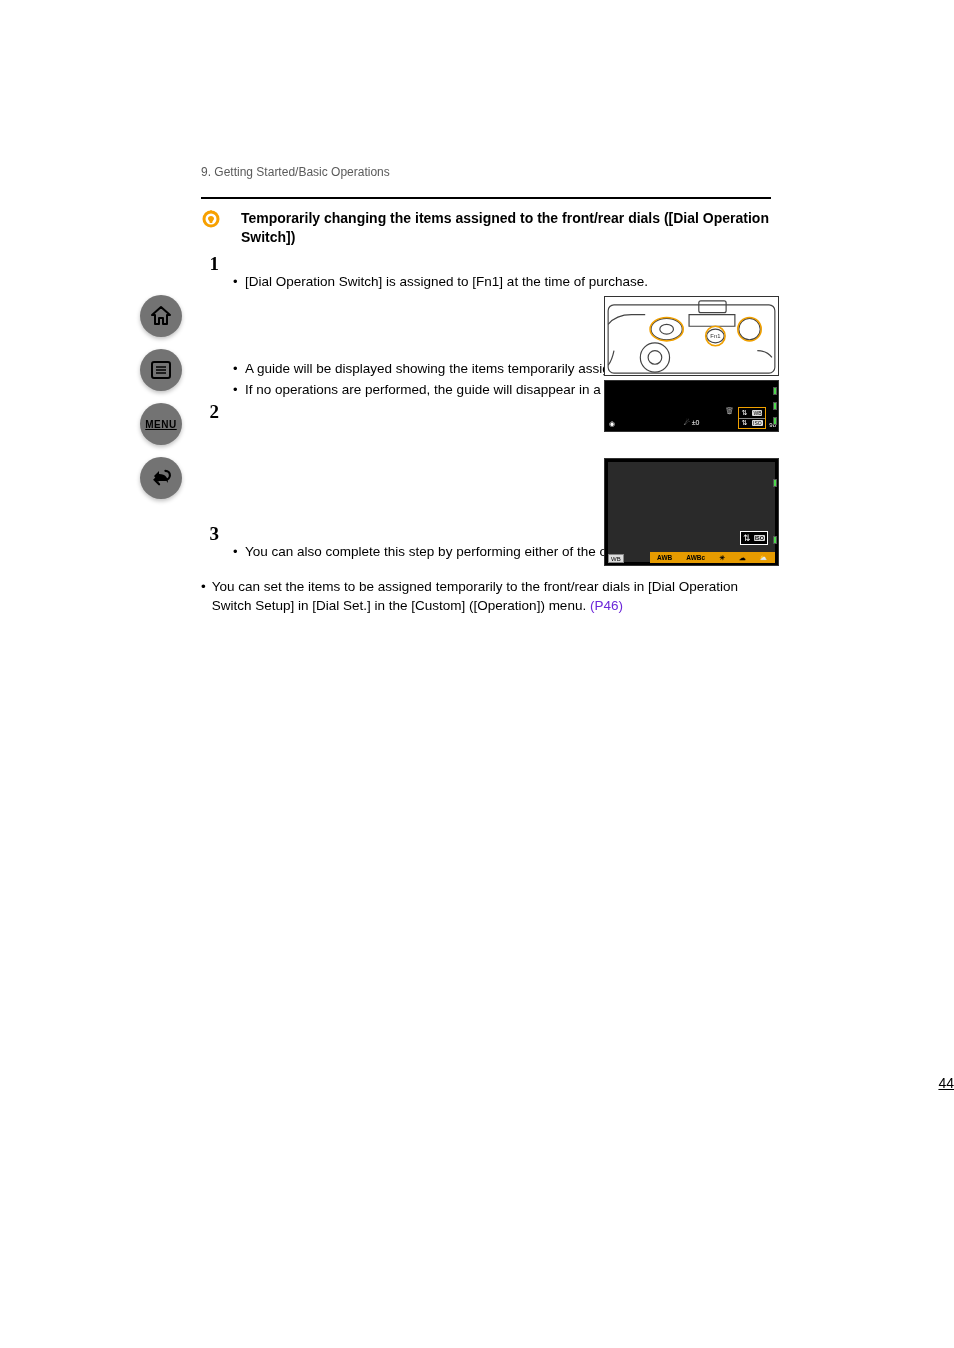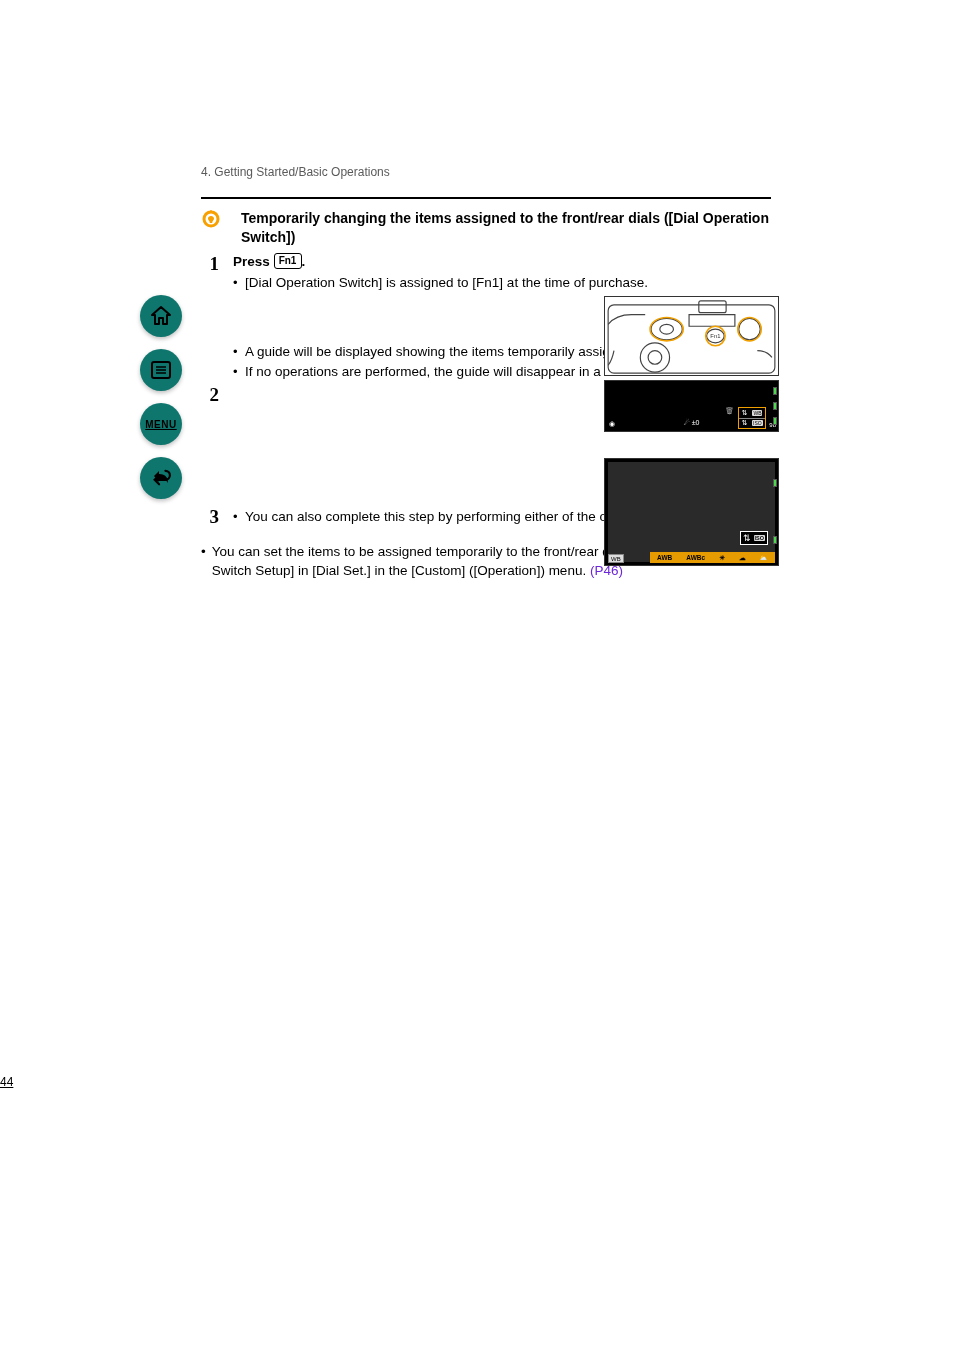--- a/index.html
+++ b/index.html
@@ -1,20 +1,20 @@
 <!DOCTYPE html>
 <html><head>
 <meta charset="utf-8">
 <style>
   * { box-sizing: border-box; margin: 0; padding: 0; }
   html, body { width: 954px; height: 1348px; background: #fff; font-family: Arial, Helvetica, sans-serif; color: #000; }
   .page { position: absolute; left: 123px; top: 165px; width: 700px; }
   .sidebar { position: absolute; left: 140px; top: 295px; width: 55px; }
   .nav-btn {
-    width: 42px; height: 42px; border-radius: 50%; background: #0f766e;
+    width: 42px; height: 42px; border-radius: 50%; background: #737373;
     box-shadow: 0 2px 4px rgba(0,0,0,0.25);
     display: flex; align-items: center; justify-content: center;
     margin-bottom: 12px; cursor: pointer;
   }
   .nav-btn svg { width: 24px; height: 24px; }
   .menu-text { font-size: 10px; font-weight: bold; text-decoration: underline; letter-spacing: 0.5px; }
 
   .header-line { font-size: 12px; color: #5a5a5a; padding-left: 78px; margin-bottom: 6px; }
   .hr { border: none; border-top: 2px solid #000; margin: 18px 0 10px 78px; width: 570px; }
 
@@ -25,21 +25,21 @@
     width: 20px; height: 20px; flex: 0 0 20px;
     display: inline-flex; align-items: center; justify-content: center;
   }
   .tip-icon svg { width: 20px; height: 20px; }
   .tip-title { font-weight: bold; font-size: 14px; line-height: 1.35; }
 
   .step { display: flex; align-items: flex-start; gap: 14px; margin-top: 6px; width: 570px;}
   .step-num { font-family: Georgia, 'Times New Roman', serif; font-size: 19px; font-weight: bold; width: 18px; text-align: right; flex: 0 0 18px; }
   .step-body { flex: 1; font-size: 13.5px; line-height: 1.4; }
   .step-title { font-weight: bold; }
-  .bullet-list { list-style: none; margin-top: 2px; }
+  .bullet-list { list-style: none; margin-top: 20px; }
   .bullet-list li { position: relative; padding-left: 12px; margin-bottom: 2px;}
   .bullet-list li::before { content: "•"; position: absolute; left: 0; font-size: 13px; }
   .dash-list { list-style: none; margin-left: 14px; margin-top: 2px;}
   .dash-list li::before { content: "– "; }
 
   .note-row { display: flex; align-items: flex-start; gap: 6px; margin-top: 14px; font-size: 13.5px; line-height: 1.4; width: 560px;}
   .note-bullet { flex: 0 0 auto; }
   .link { color: #6d28d9; margin-top: 8px; }
 
   .fn-badge {
@@ -70,21 +70,21 @@
   .illus-wrap-2 { position: absolute; left: 604px; top: 458px; width: 175px; }
   .illus-screen2 { width: 175px; height: 108px; border: 1.5px solid #333; background: #000; position: relative; }
   .screen2-inner { position:absolute; inset:3px; background:#2a2a2a; }
   .iso-box{ position:absolute; right:10px; bottom:20px; border:1.5px solid #fff; background:#000; padding:1px 2px; display:flex; gap:3px; align-items:center;}
   .iso-box .arrw{ font-size:9px; color:#fff;}
   .iso-box .lab{ font-size:5.5px; background:#ddd; color:#000; padding:0 1px; border-radius:1px; font-weight:bold;}
   .wb-badge{ position:absolute; left:3px; bottom:2px; font-size:6px; background:#ddd; color:#000; padding:0.5px 2px; border:1px solid #888;}
   .awbar{ position:absolute; bottom:2px; right:3px; left:45px; height:11px; background:#e69b00; display:flex; align-items:center; justify-content:space-around; font-size:6.5px; font-weight:bold; color:#000;}
   .green-bars2{ position:absolute; right:0; top:0; bottom:15px; width:5px; display:flex; flex-direction:column; justify-content:space-between; padding:20px 0 6px;}
 
-  .page-num { position: absolute; left: 0; right: 0; top: 1075px; text-align: left; font-size: 12px; text-decoration: underline; }
+  .page-num { position: absolute; left: 0; right: 0; top: 1075px; text-align: right; font-size: 14px; text-decoration: underline; }
 
   .step-spacer-1 { height: 46px; }
   .step2-wrap { margin-top: 0px;}
   .left-col { width: 380px;}
 </style>
 </head>
 <body>
 
 <div class="sidebar">
   <div class="nav-btn">
@@ -105,21 +105,21 @@
   </div>
   <div class="nav-btn">
     <svg viewBox="0 0 24 24">
       <path d="M9 7 L4 12 L9 17 M4 12 H16 A5 5 0 0 0 16 2" fill="none" stroke="#000" stroke-width="2.4" stroke-linecap="round" transform="translate(2,3) scale(0.9)"></path>
       <path d="M5 10 L10 5 L10 8 C17 8 19 12 19 17 C17 13 13 13 10 13 L10 16 Z" fill="#000"></path>
     </svg>
   </div>
 </div>
 
 <div class="page">
-  <div class="header-line">4. Getting Started/Basic Operations</div>
+  <div class="header-line">9. Getting Started/Basic Operations</div>
   <hr class="hr">
 
   <div class="content">
     <div class="tip-row">
       <span class="tip-icon">
         <svg viewBox="0 0 20 20">
           <circle cx="10" cy="10" r="8.5" fill="#f7a000"></circle>
           <circle cx="10" cy="10" r="5.5" fill="#fff"></circle>
           <g stroke="#f7a000" stroke-width="1.2">
             <line x1="10" y1="1" x2="10" y2="3.5"></line>
@@ -128,23 +128,20 @@
           </g>
           <path d="M10 7 C8.3 7 7 8.2 7 9.6 C7 10.8 7.7 11.5 8.4 12.2 L8.8 14 H11.2 L11.6 12.2 C12.3 11.5 13 10.8 13 9.6 C13 8.2 11.7 7 10 7 Z" fill="#f7a000"></path>
         </svg>
       </span>
       <div class="tip-title">Temporarily changing the items assigned to the front/rear dials ([Dial Operation Switch])</div>
     </div>
 
     <div class="step">
       <div class="step-num">1</div>
       <div class="step-body left-col">
-        <div class="step-title">
-          <span>Press </span><span class="fn-badge">Fn1</span><span>.</span>
-        </div>
         <ul class="bullet-list">
           <li>[Dial Operation Switch] is assigned to [Fn1] at the time of purchase.</li>
         </ul>
         <div class="step-spacer-1"></div>
         <ul class="bullet-list">
           <li>A guide will be displayed showing the items temporarily assigned to the front/rear dials.</li>
           <li>If no operations are performed, the guide will disappear in a few seconds.</li>
         </ul>
       </div>
     </div>

